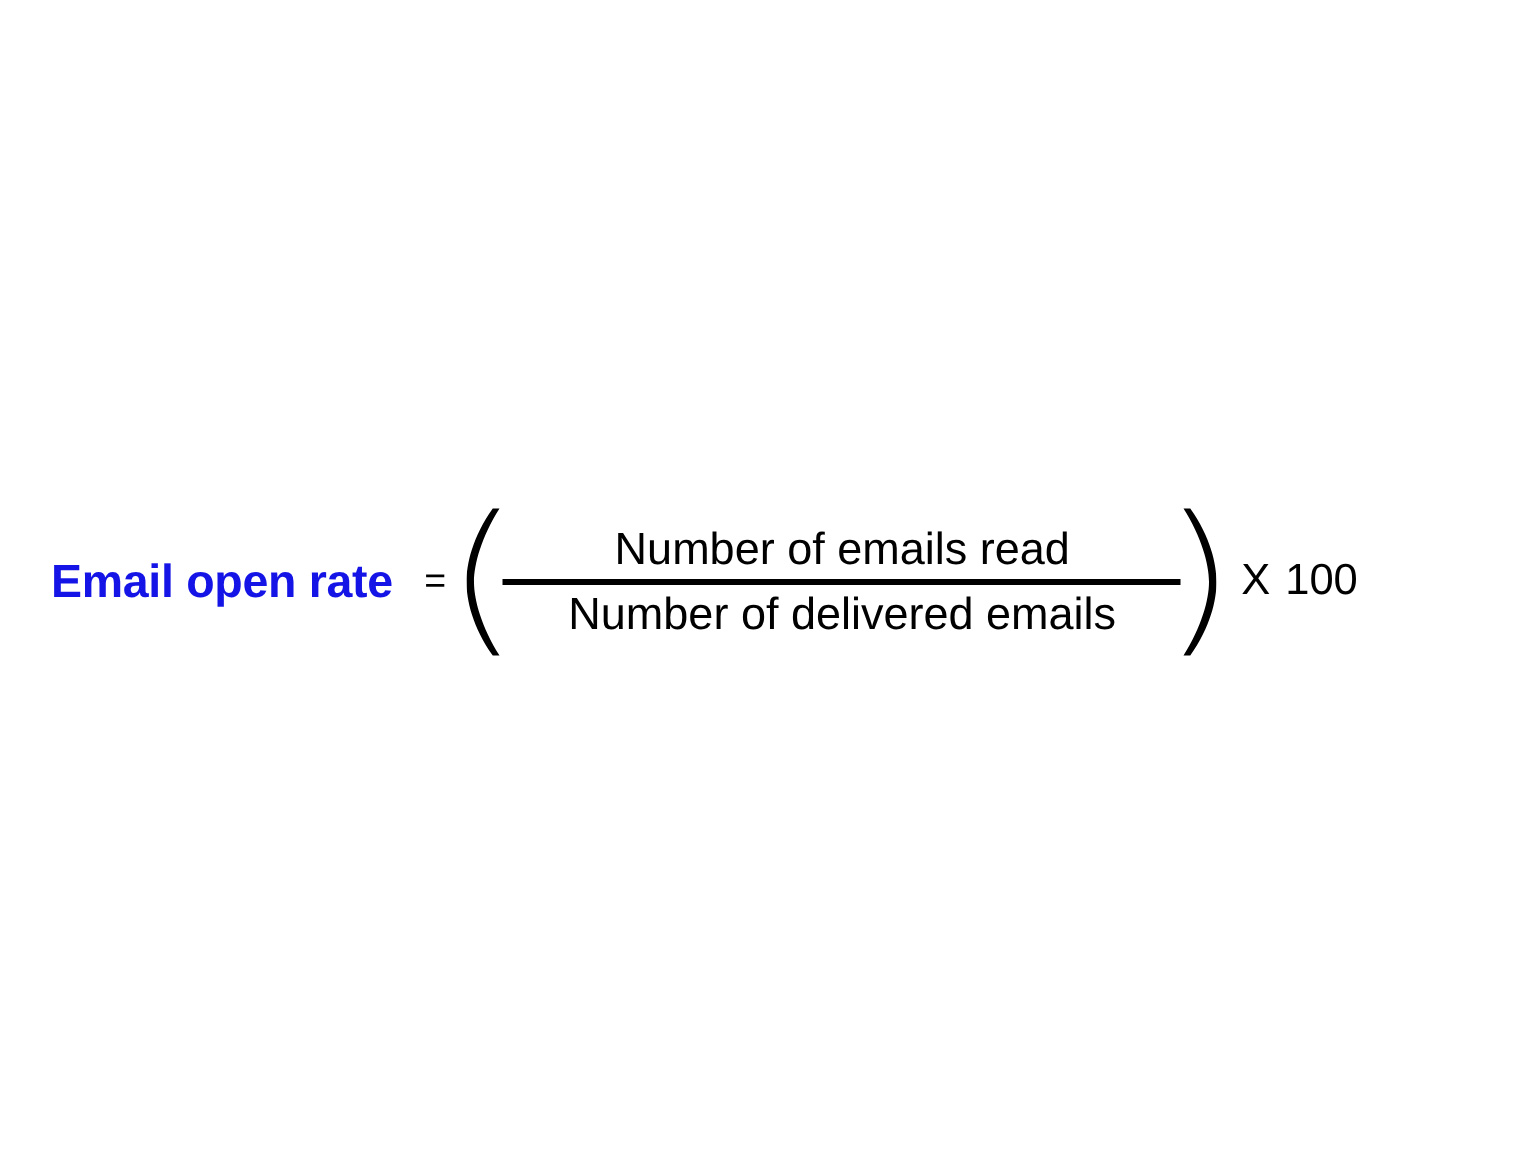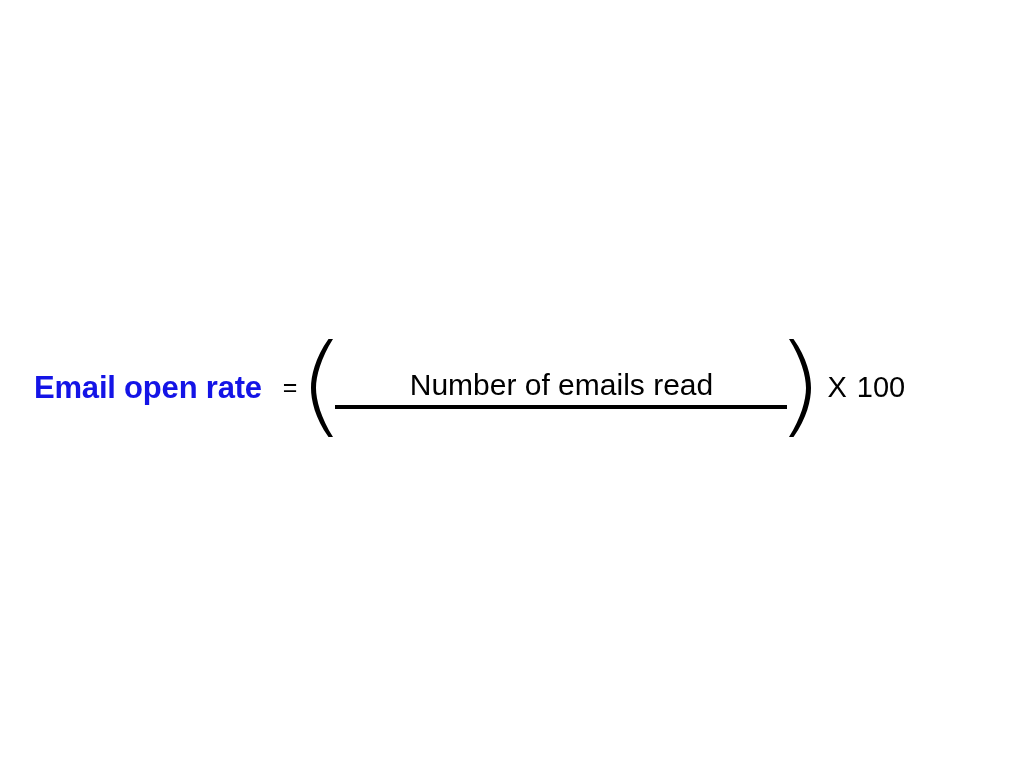--- a/index.html
+++ b/index.html
@@ -130,20 +130,21 @@
     <span class="paren">
       <svg width="26" height="100" viewBox="0 0 26 100" xmlns="http://www.w3.org/2000/svg">
         <path d="M22 1 C 10 20, 5 38, 5 50 C 5 62, 10 80, 22 99
                  L 17.5 99 C 4 80, 0 62, 0 50 C 0 38, 4 20, 17.5 1 Z" fill="#000000"></path>
       </svg>
     </span>
 
     <span class="fraction">
       <span class="numerator">Number of emails read</span>
       <span class="fraction-bar"></span>
+      <span class="denominator">Number of delivered emails</span>
     </span>
 
     <span class="paren">
       <svg width="26" height="100" viewBox="0 0 26 100" xmlns="http://www.w3.org/2000/svg">
         <path d="M4 1 C 16 20, 21 38, 21 50 C 21 62, 16 80, 4 99
                  L 8.5 99 C 22 80, 26 62, 26 50 C 26 38, 22 20, 8.5 1 Z" fill="#000000"></path>
       </svg>
     </span>
 
   </span>

